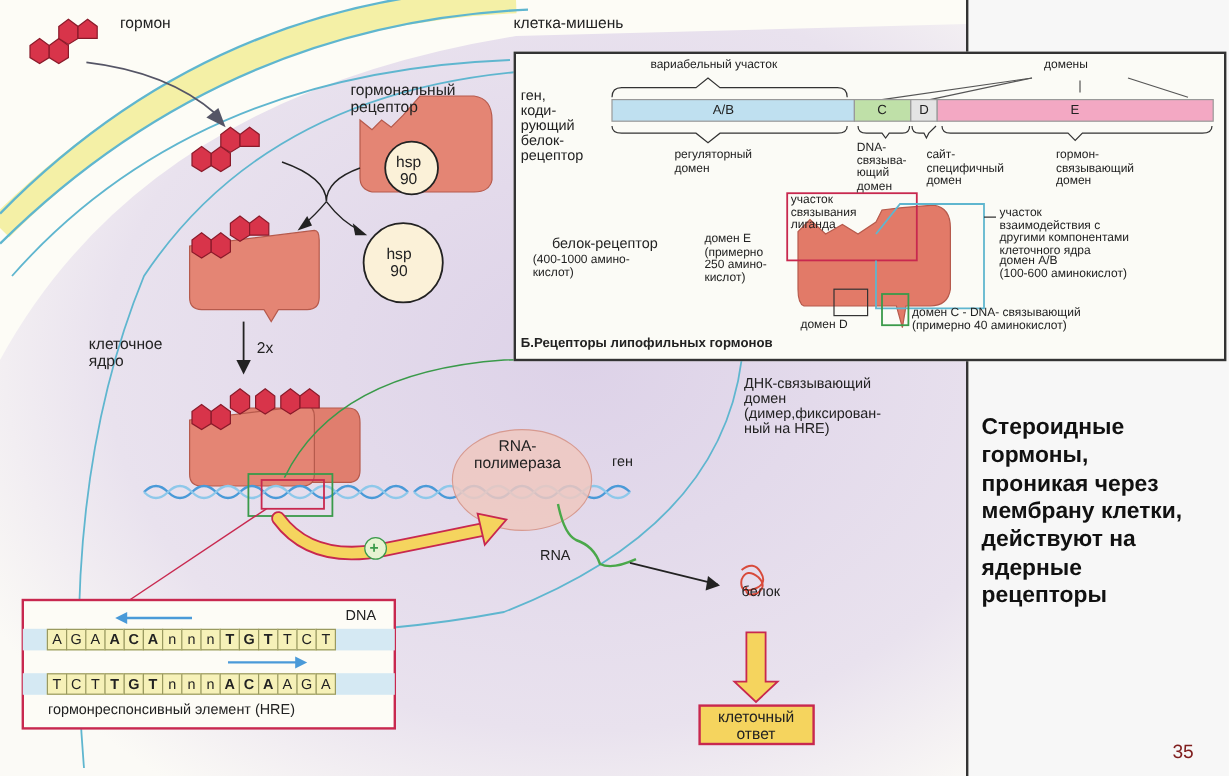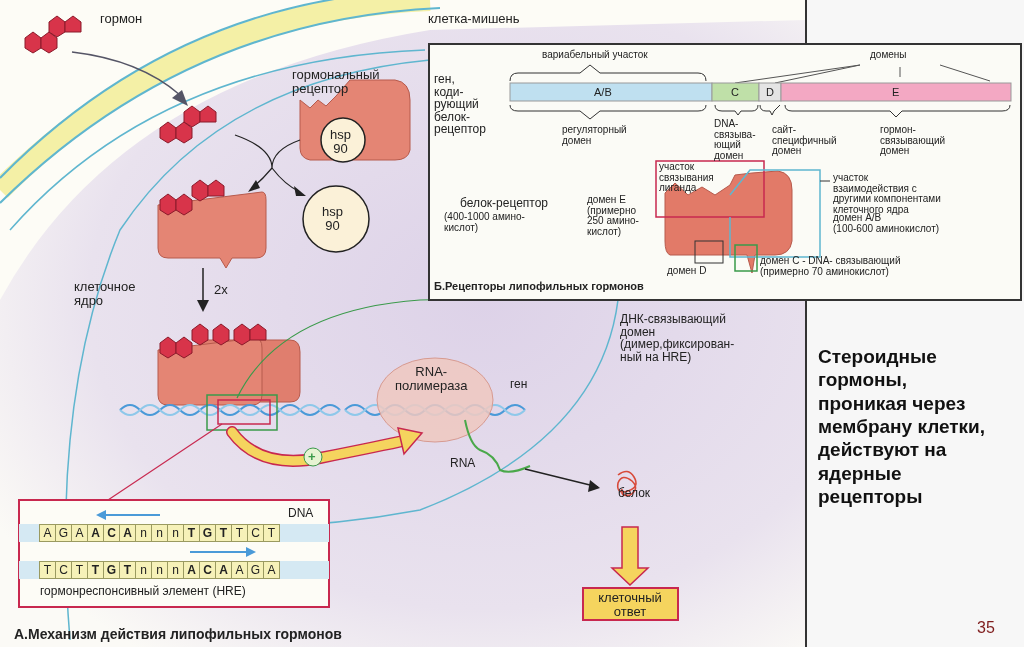--- a/index.html
+++ b/index.html
@@ -176,21 +176,20 @@
       <span>n</span>
       <span class="bold">A</span>
       <span class="bold">C</span>
       <span class="bold">A</span>
       <span>A</span>
       <span>G</span>
       <span>A</span>
     </div>
   <div class="t s12" style="left:40px;top:585px;">гормонреспонсивный элемент (HRE)</div>
 
-  <div class="t b" style="left:14px;top:627px;font-size:14px;">А.Механизм действия липофильных гормонов</div>
 </div>
 
 <div id="panelB">
   <svg width="590" height="254" style="position:absolute;left:0;top:0;">
 
     <path d="M80,36 Q80,28 88,28 L150,28 L160,20 L170,28 L268,28 Q276,28 276,36" fill="none" stroke="#333"></path>
 
     <line x1="430" y1="20" x2="305" y2="38" stroke="#555"></line>
     <line x1="430" y1="20" x2="345" y2="38" stroke="#555"></line>
     <line x1="470" y1="22" x2="470" y2="32" stroke="#555"></line>
@@ -247,21 +246,21 @@
 связывания
 лиганда</div>
   <div class="t s10" style="left:403px;top:128px;">участок
 взаимодействия с
 другими компонентами
 клеточного ядра</div>
   <div class="t s10" style="left:403px;top:168px;">домен A/B
 (100-600  аминокислот)</div>
   <div class="t s10" style="left:237px;top:221px;">домен D</div>
   <div class="t s10" style="left:330px;top:211px;">домен C - DNA- связывающий
-(примерно 70  аминокислот)</div>
+(примерно 40  аминокислот)</div>
   <div class="t b s11" style="left:4px;top:236px;">Б.Рецепторы липофильных гормонов</div>
 </div>
 
 <div id="side">Стероидные
 гормоны,
 проникая через
 мембрану клетки,
 действуют на
 ядерные
 рецепторы</div>

